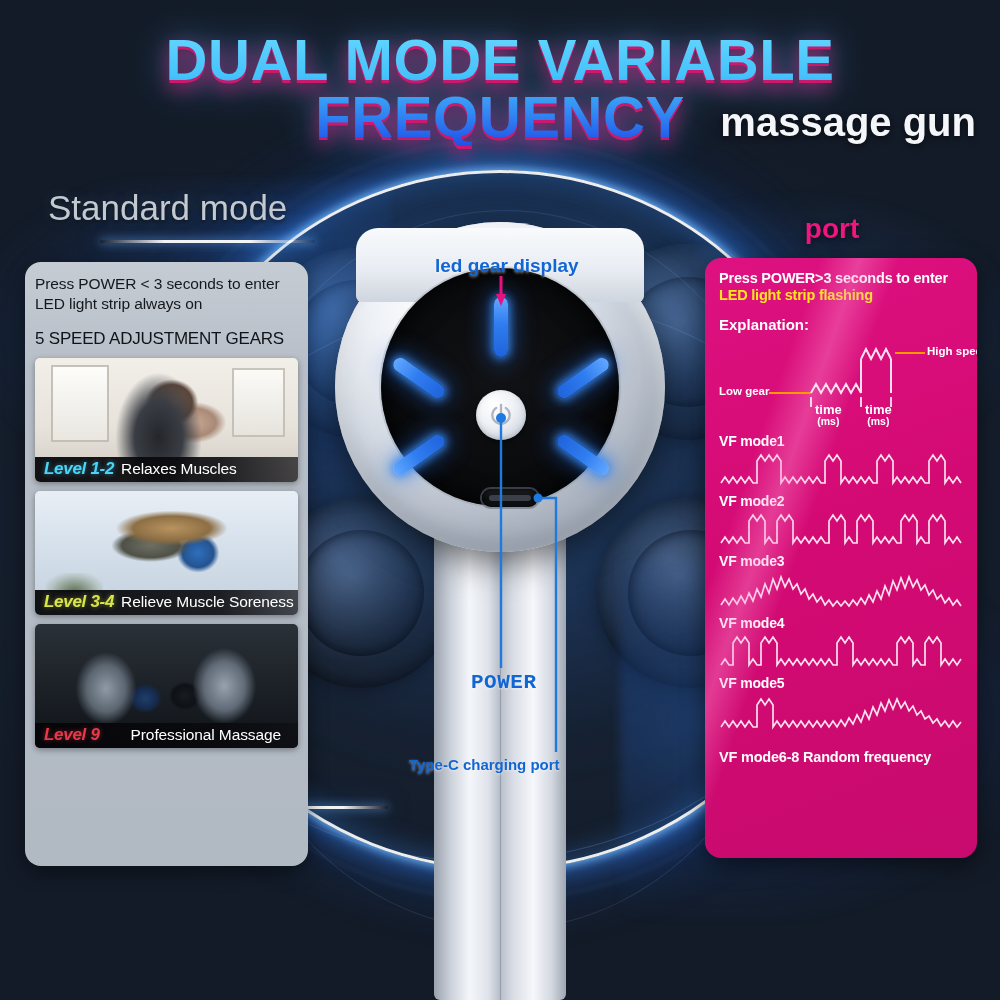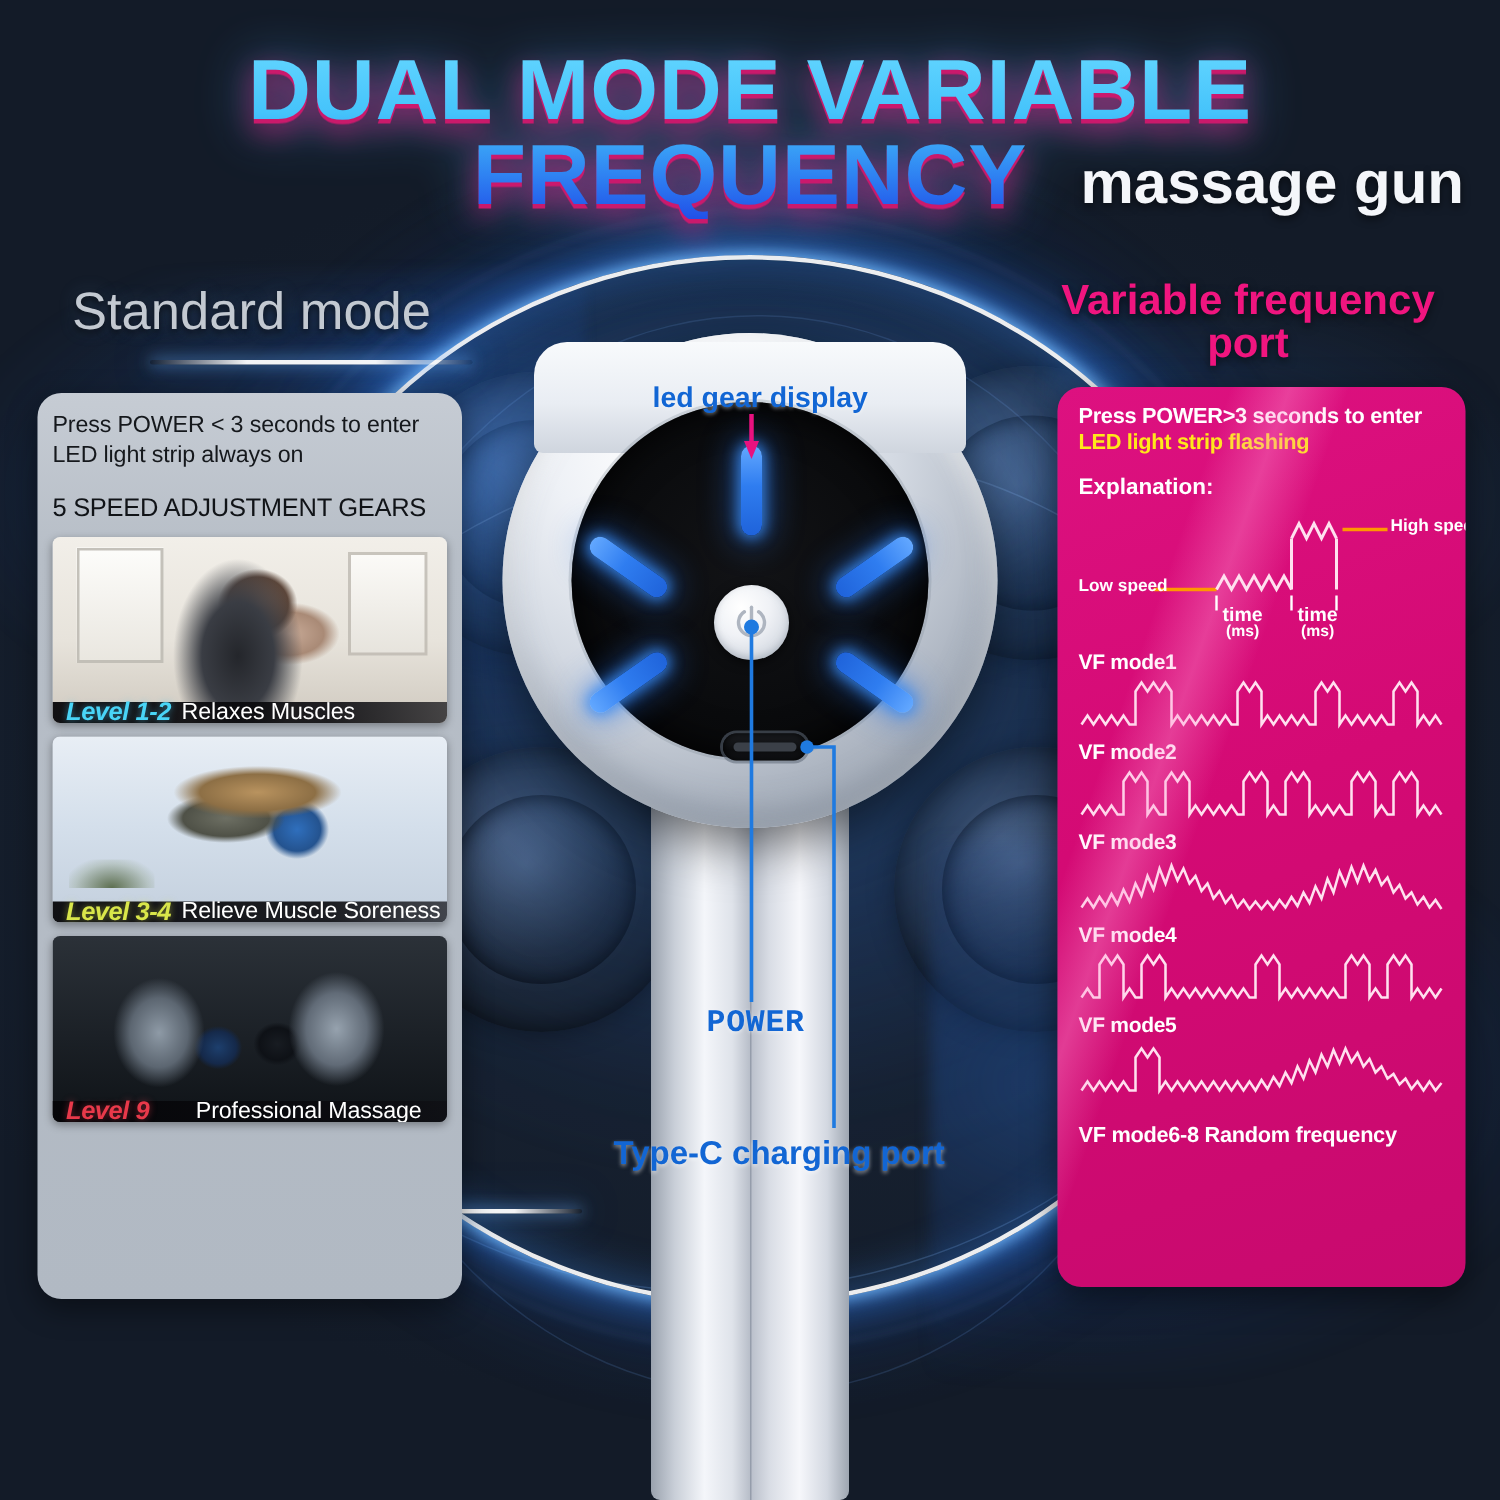--- a/index.html
+++ b/index.html
@@ -151,21 +151,21 @@
   #lp-gears{
     margin-top:15px; font-size:17px; color:#101317; letter-spacing:-.2px;
   }
   .level-card{
     position:relative; margin-top:9px;
     height:124px; border-radius:5px; overflow:hidden;
     box-shadow:0 2px 6px rgba(0,0,0,.35);
   }
   .lvl-cap{
     position:absolute; left:0; right:0; bottom:0;
-    height:14px;
+    height:25px;
     background:linear-gradient(90deg, rgba(5,5,8,.94) 0%, rgba(10,10,14,.9) 70%, rgba(15,15,20,.72) 100%);
     display:flex; align-items:center; gap:7px; padding-left:9px;
   }
   .lvl-tag{ font-size:17px; font-weight:bold; font-style:italic; letter-spacing:-.3px; }
   .lvl-txt{ font-size:15.5px; color:#fff; letter-spacing:-.1px; }
   .tag-12{ color:#49d5f7; text-shadow:0 0 5px rgba(70,200,245,.55); }
   .tag-34{ color:#d9e64a; text-shadow:0 0 5px rgba(215,230,70,.5); }
   .tag-5 { color:#e8394a; text-shadow:0 0 5px rgba(230,60,80,.5); }
 
   
@@ -306,21 +306,21 @@
   }
 
   
   #callouts{ position:absolute; inset:0; pointer-events:none; }
   .co-label{
     position:absolute; font-weight:bold; white-space:nowrap;
     color:#1266d4; text-shadow:0 1px 3px rgba(255,255,255,.55);
   }
   #co-led { left:435px; top:255px; font-size:19px; }
   #co-pwr { left:471px; top:671px; font-size:21px; letter-spacing:.5px;font-family:Liberation Mono, monospace; }
-  #co-usb { left:409px; top:756px; font-size:22px; }
+  #co-usb { left:409px; top:756px; font-size:15px; }
 </style>
 </head>
 <body>
 
 <div id="stage">
   <div class="bg-base"></div>
 
   <div class="head h1"></div>
   <div class="head h2"></div>
   <div class="head h3"></div>
@@ -339,21 +339,21 @@
 
   <div class="streak st-left"></div>
   <div class="streak st-low"></div>
 </div>
 
 <div id="title">DUAL MODE VARIABLE FREQUENCY</div>
 <div id="subtitle">massage gun</div>
 
 <div id="std-head">Standard mode</div>
 <div id="vf-head">
-  <span>Variable frequency</span><br>
+  <br>
   <span>port</span>
 </div>
 
 <div id="device">
   <div class="dev-handle"></div>
   <div class="dev-neck"></div>
   <div class="dev-ring"></div>
   <div class="dev-shoulder"></div>
   <div class="dev-face"></div>
 
@@ -437,21 +437,21 @@
       <polyline points="142,58 142,24" fill="none" stroke="#ffe0ef" stroke-width="2"></polyline>
       <polyline points="142,24 147,14 152,24 157,14 162,24 167,14 172,24" fill="none" stroke="#ffe0ef" stroke-width="2"></polyline>
       <polyline points="172,24 172,58" fill="none" stroke="#ffe0ef" stroke-width="2"></polyline>
 
       <line x1="176" y1="18" x2="206" y2="18" stroke="#ff9800" stroke-width="2.2"></line>
 
       <line x1="92" y1="62" x2="92" y2="72" stroke="#ffffff" stroke-width="1.6"></line>
       <line x1="142" y1="62" x2="142" y2="72" stroke="#ffffff" stroke-width="1.6"></line>
       <line x1="172" y1="62" x2="172" y2="72" stroke="#ffffff" stroke-width="1.6"></line>
     </svg>
-    <div class="expl-lbl" style="left:0px; top:50px;">Low speed</div>
+    <div class="expl-lbl" style="left:0px; top:50px;">Low gear</div>
     <div class="expl-lbl" style="left:208px; top:10px;">High speed</div>
     <div class="time-lbl" style="left:96px; top:68px;">
       <span>time</span>
       <small>(ms)</small>
     </div>
     <div class="time-lbl" style="left:146px; top:68px;">
       <span>time</span>
       <small>(ms)</small>
     </div>
   </div>

